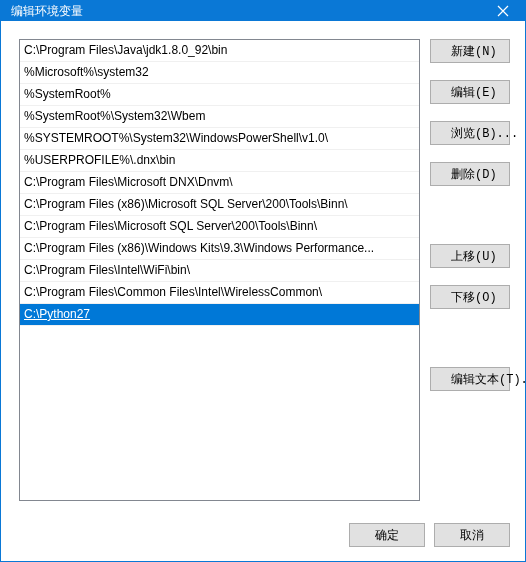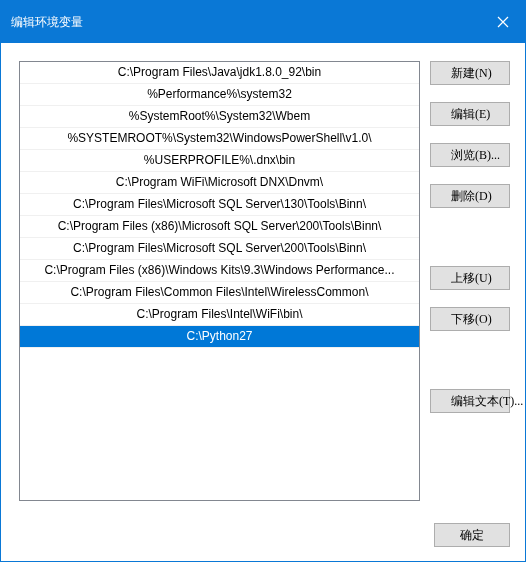--- a/index.html
+++ b/index.html
@@ -9,21 +9,21 @@
       background: #fff;
       width: 526px;
       height: 562px;
       display: flex;
       flex-direction: column;
       border: 1px solid #0a78d6;
     }
     .titlebar {
       background: #0a78d6;
       color: #fff;
-      height: 42px;
+      height: 20px;
       display: flex;
       align-items: center;
       padding: 0 0 0 10px;
       font-size: 12px;
     }
     .titlebar-text { flex: 1; }
     .titlebar-close {
       width: 45px;
       height: 30px;
       display: flex;
@@ -48,37 +48,37 @@
     }
     .list-item {
       padding: 3px 4px;
       font-size: 12px;
       white-space: nowrap;
       overflow: hidden;
       text-overflow: ellipsis;
       border-bottom: 1px solid #f0f0f0;
       line-height: 15px;
       cursor: default;
-      text-align: center;
     }
     .list-item.selected {
       background: #0078d7;
       color: #fff;
+      text-decoration: underline;
     }
     .list-filler { flex: 1; }
     .sidebar {
       width: 80px;
       display: flex;
       flex-direction: column;
       gap: 0;
     }
     .btn {
       background: #e1e1e1;
       border: 1px solid #adadad;
-      font-family: Liberation Serif, serif;
+      font-family: Liberation Mono, monospace;
       font-size: 12px;
       height: 24px;
       cursor: pointer;
       padding: 0 20px;
       white-space: nowrap;
       text-align: center;
     }
     .sidebar .btn { width: 80px; }
     .sidebar .gap-sm { height: 17px; }
     .sidebar .gap-lg { height: 58px; }
@@ -99,31 +99,31 @@
     <svg viewBox="0 0 12 12">
         <path d="M1 1 L11 11 M11 1 L1 11" stroke="#fff" stroke-width="1.2" fill="none"></path>
       </svg>
   </div>
 </div>
 
 <div class="content">
   <div class="listbox">
 
   <div class="list-item">C:\Program Files\Java\jdk1.8.0_92\bin</div>
-      <div class="list-item">%Performance%\system32</div>
+      <div class="list-item">%Microsoft%\system32</div>
+      <div class="list-item">%SystemRoot%</div>
       <div class="list-item">%SystemRoot%\System32\Wbem</div>
       <div class="list-item">%SYSTEMROOT%\System32\WindowsPowerShell\v1.0\</div>
       <div class="list-item">%USERPROFILE%\.dnx\bin</div>
-      <div class="list-item">C:\Program WiFi\Microsoft DNX\Dnvm\</div>
-      <div class="list-item">C:\Program Files\Microsoft SQL Server\130\Tools\Binn\</div>
+      <div class="list-item">C:\Program Files\Microsoft DNX\Dnvm\</div>
       <div class="list-item">C:\Program Files (x86)\Microsoft SQL Server\200\Tools\Binn\</div>
       <div class="list-item">C:\Program Files\Microsoft SQL Server\200\Tools\Binn\</div>
       <div class="list-item">C:\Program Files (x86)\Windows Kits\9.3\Windows Performance...</div>
+      <div class="list-item">C:\Program Files\Intel\WiFi\bin\</div>
       <div class="list-item">C:\Program Files\Common Files\Intel\WirelessCommon\</div>
-      <div class="list-item">C:\Program Files\Intel\WiFi\bin\</div>
       <div class="list-item selected">C:\Python27</div>
       <div class="list-filler"></div>
     </div>
   <div class="sidebar">
     <button class="btn">新建(N)</button>
     <div class="gap-sm"></div>
     <button class="btn">编辑(E)</button>
     <div class="gap-sm"></div>
     <button class="btn">浏览(B)...</button>
     <div class="gap-sm"></div>
@@ -132,13 +132,14 @@
     <button class="btn">上移(U)</button>
     <div class="gap-sm"></div>
     <button class="btn">下移(O)</button>
     <div class="gap-lg"></div>
     <button class="btn">编辑文本(T)...</button>
   </div>
 </div>
 
 <div class="footer">
   <button class="btn">确定</button>
+  <button class="btn">取消</button>
 </div>
 
 </body></html>

